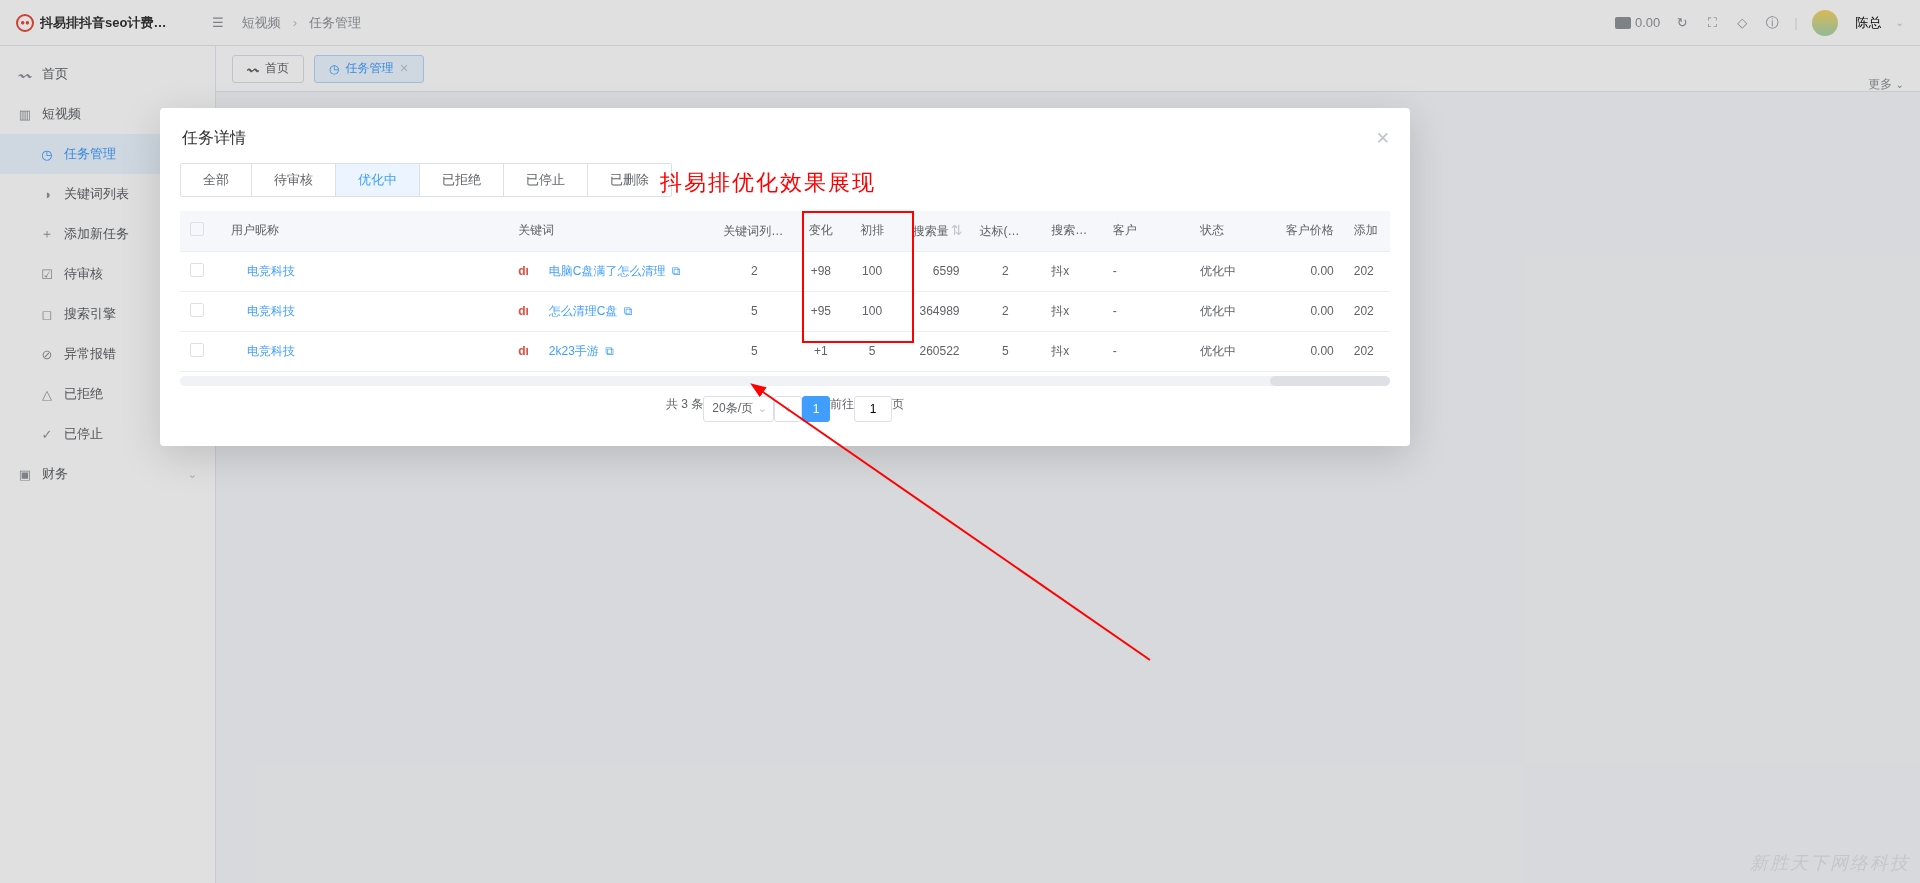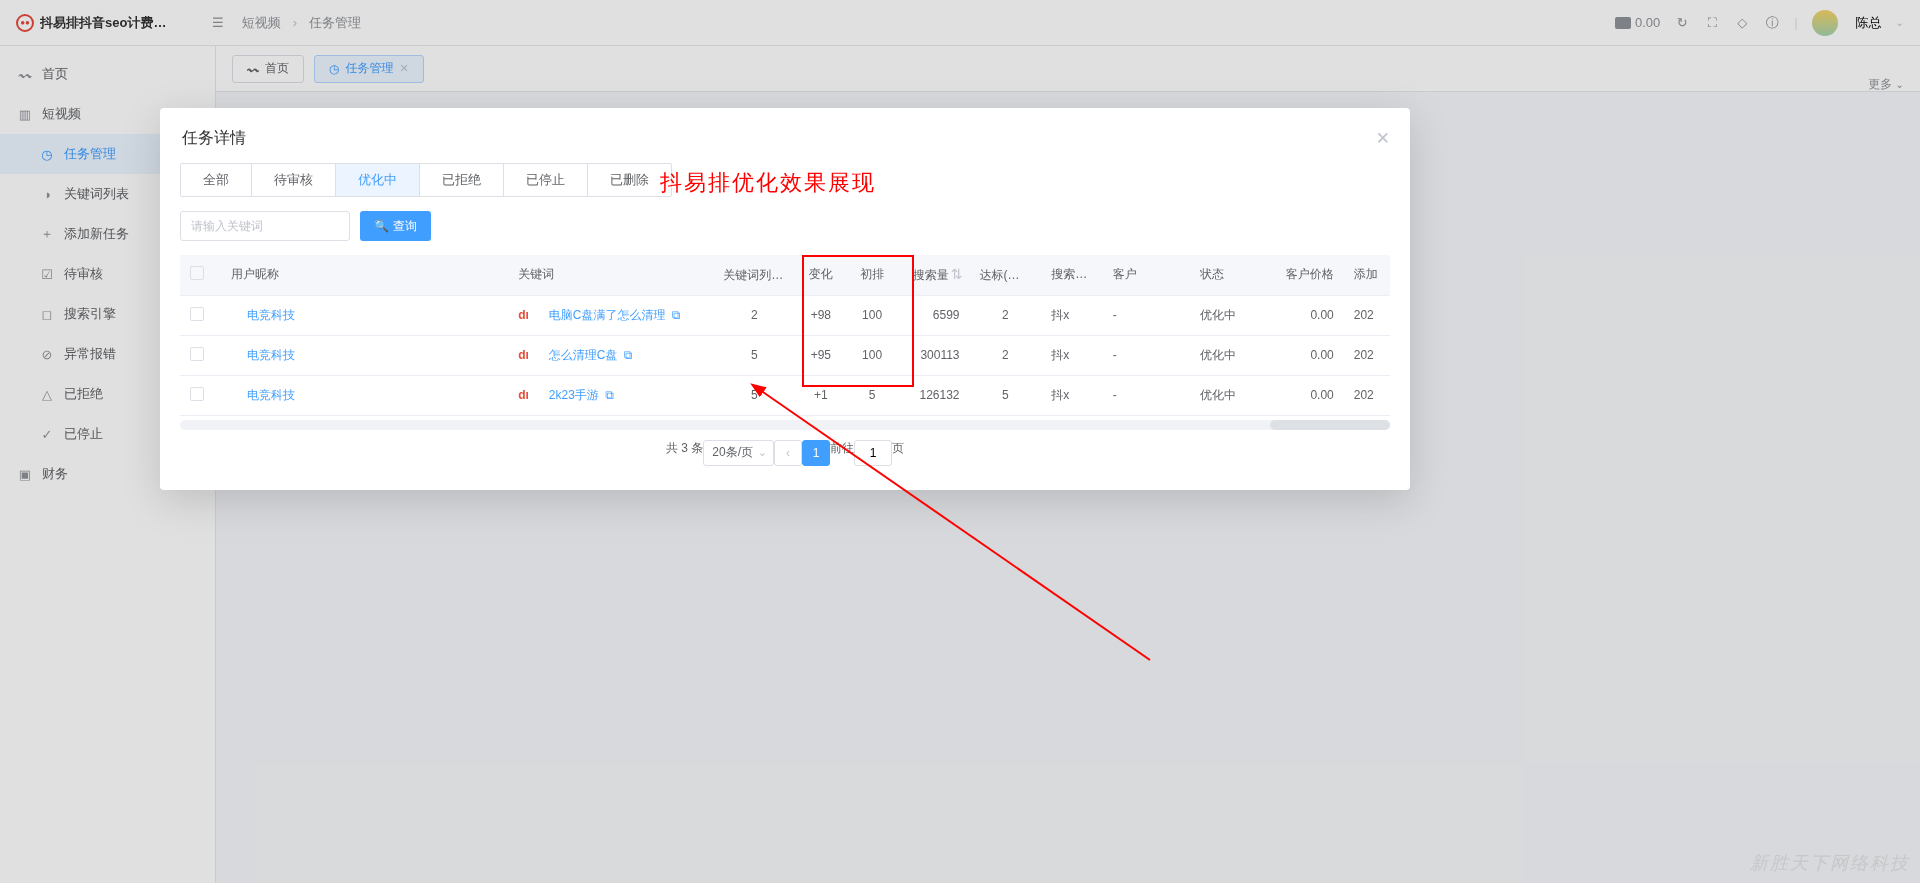--- a/index.html
+++ b/index.html
@@ -199,27 +199,20 @@
 
   <div class="filter-tabs" id="filterTabs">
       <div class="ft">全部</div>
       <div class="ft">待审核</div>
       <div class="ft active">优化中</div>
       <div class="ft">已拒绝</div>
       <div class="ft">已停止</div>
       <div class="ft">已删除</div>
     </div>
 
-  <div class="search-row">
-    <input class="kw-input" placeholder="请输入关键词" style="">
-    <button class="btn-primary">
-      <span>🔍</span>
-      <span>查询</span>
-    </button>
-  </div>
 
   <div class="tbl-wrap">
     <table class="tbl">
       <colgroup>
         <col style="width:40px">
           <col style="width:280px">
           <col style="width:200px">
         <col style="width:80px">
           <col style="width:50px">
           <col style="width:50px">
@@ -264,36 +257,36 @@
             <td class="num">0.00</td>
             <td>202</td>
           </tr>
           <tr>
             <td><span class="chk"></span></td>
             <td><span class="link">电竞科技</span><span style="background:#eef2f6;color:transparent;">         </span></td>
             <td><span class="bars">dı</span><span class="link">怎么清理C盘</span><span class="ext-ico"> ⧉</span></td>
             <td class="ctr">5</td>
             <td class="ctr pos">+95</td>
             <td class="ctr">100</td>
-            <td class="num">300113</td>
+            <td class="num">364989</td>
             <td class="ctr">2</td>
             <td>抖x</td>
             <td>-</td>
             <td>优化中</td>
             <td class="num">0.00</td>
             <td>202</td>
           </tr>
           <tr>
             <td><span class="chk"></span></td>
             <td><span class="link">电竞科技</span><span style="background:#eef2f6;color:transparent;">         </span></td>
             <td><span class="bars">dı</span><span class="link">2k23手游</span><span class="ext-ico"> ⧉</span></td>
             <td class="ctr">5</td>
             <td class="ctr pos">+1</td>
             <td class="ctr">5</td>
-            <td class="num">126132</td>
+            <td class="num">260522</td>
             <td class="ctr">5</td>
             <td>抖x</td>
             <td>-</td>
             <td>优化中</td>
             <td class="num">0.00</td>
             <td>202</td>
           </tr>
         </tbody>
     </table>
     <div class="red-box"></div>

